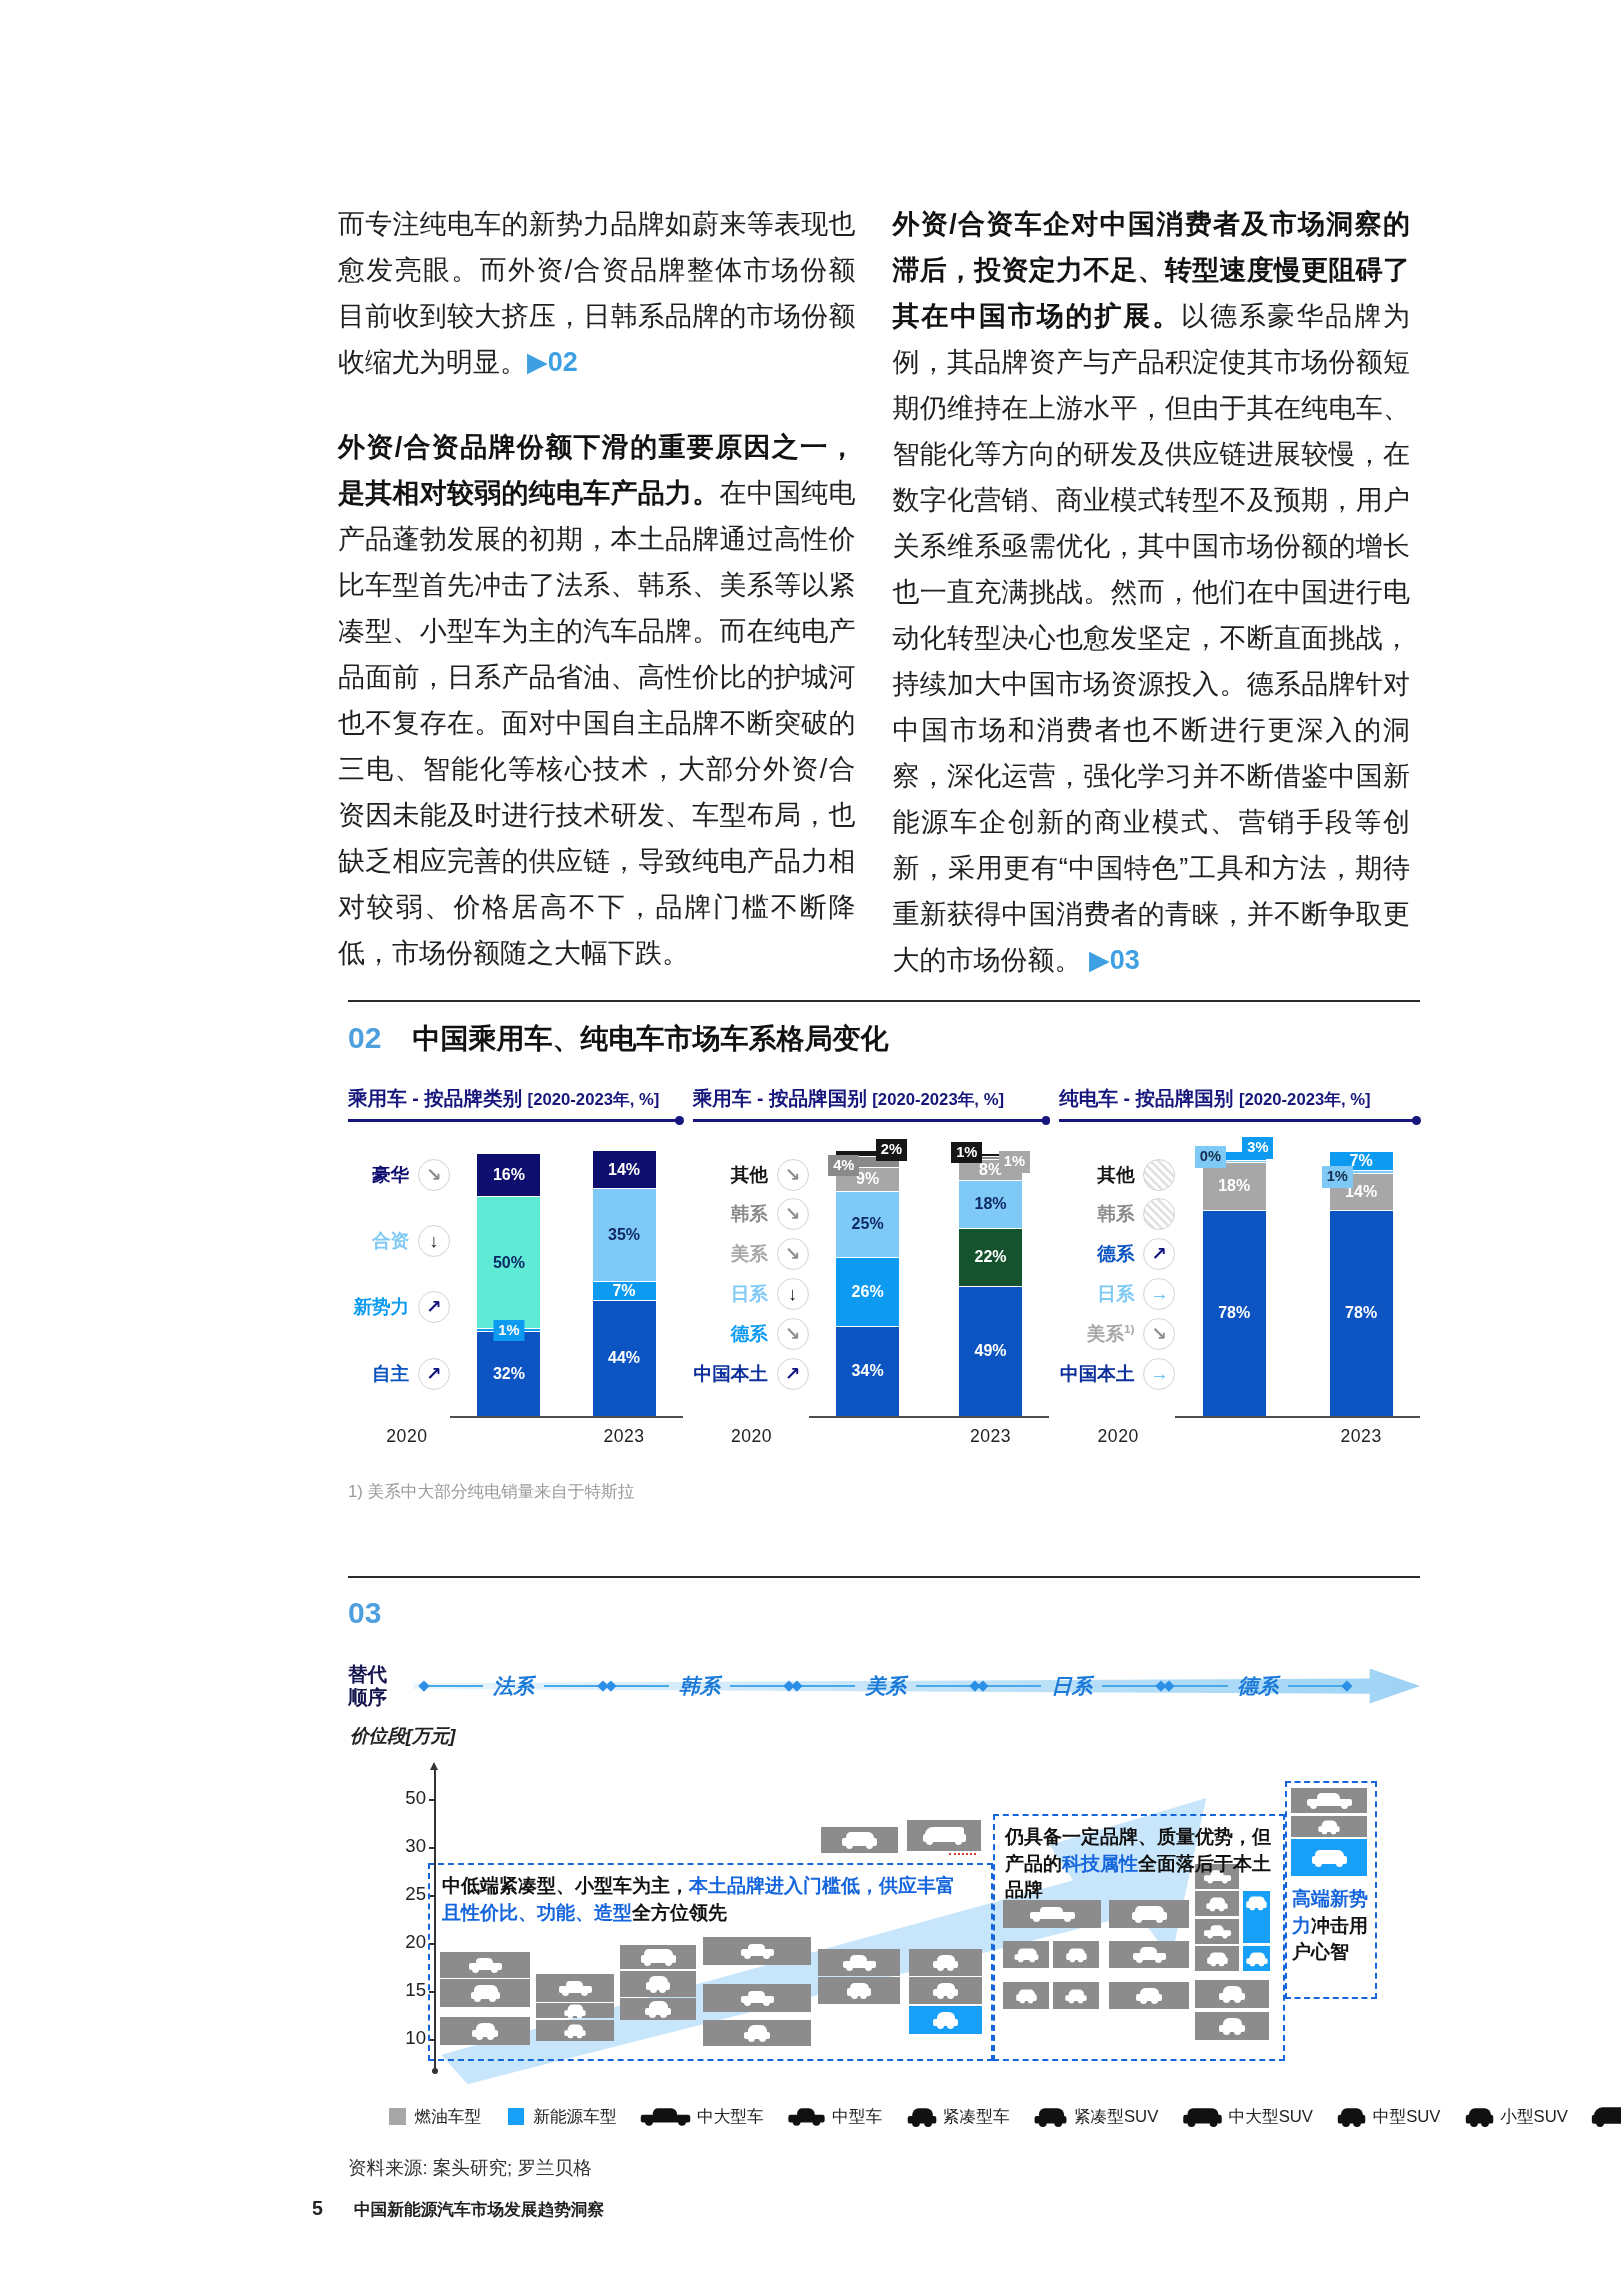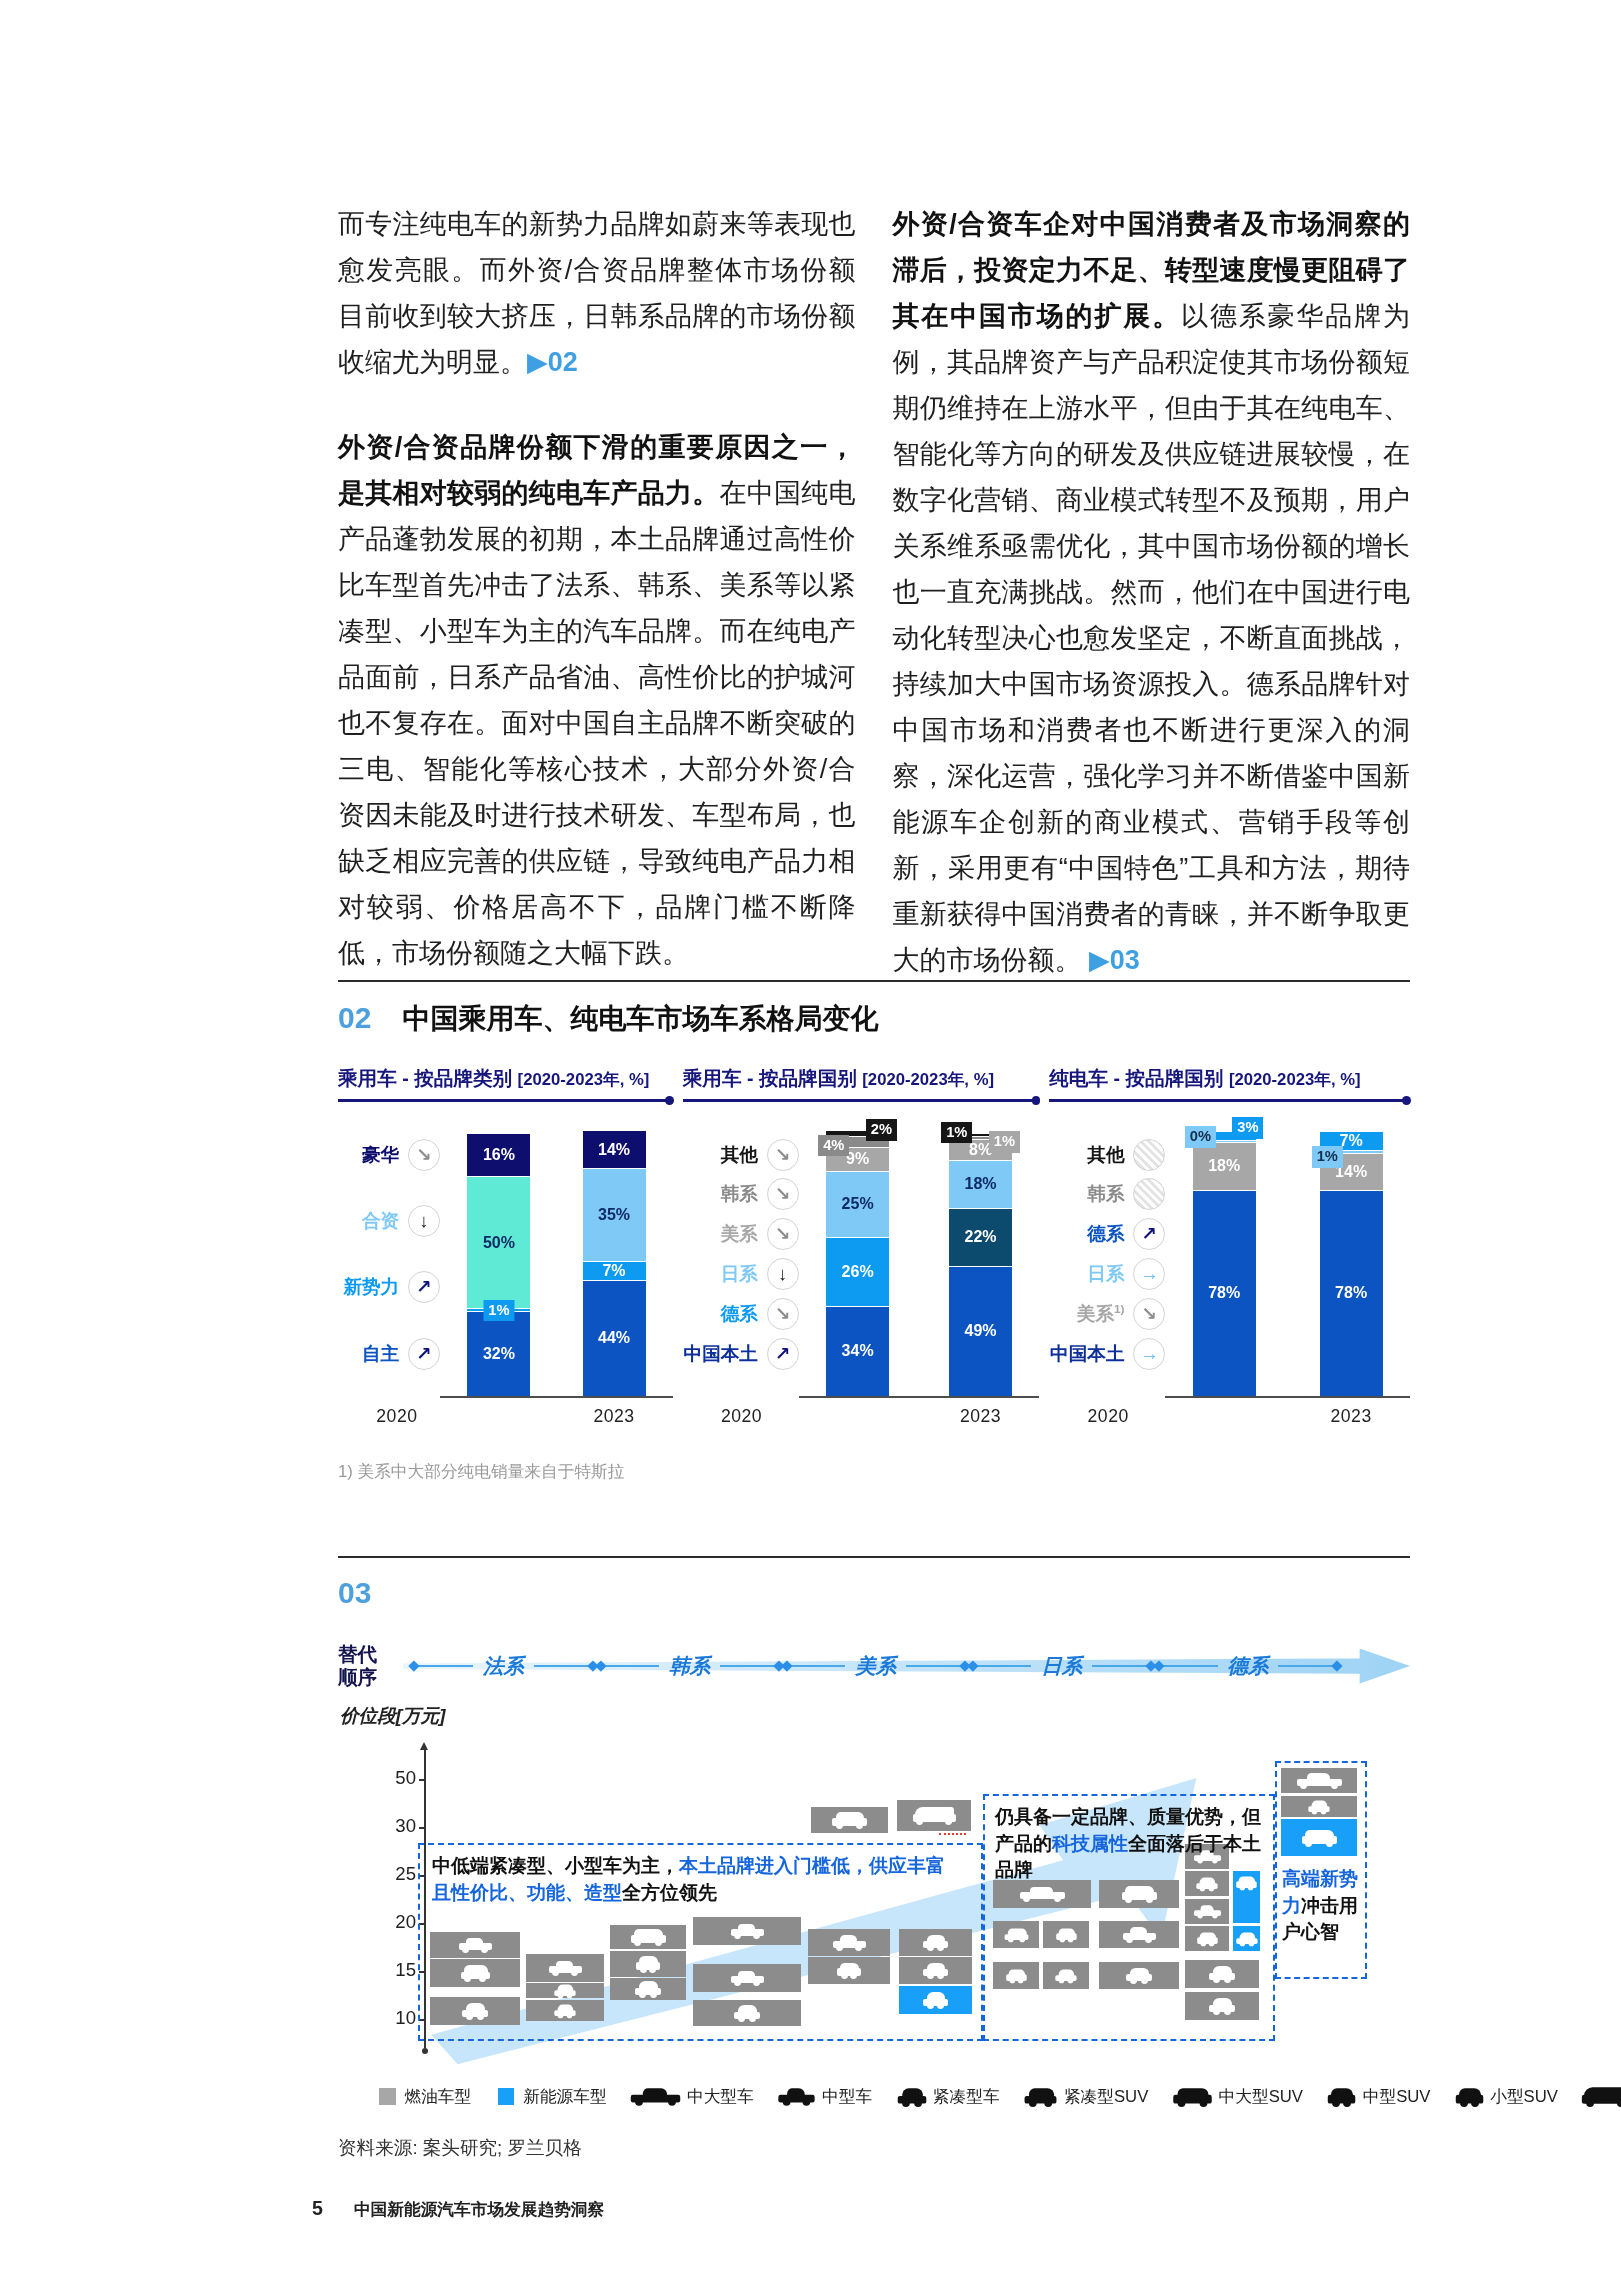--- a/index.html
+++ b/index.html
@@ -6,21 +6,21 @@
   body{width:1621px;height:2293px;position:relative;font-family:"Liberation Sans","DejaVu Sans",sans-serif;color:#1d1d1d;}
   .abs{position:absolute;}
   
   #columns{left:338px;top:201px;width:1072px;display:flex;gap:37px;}
   .tcol{width:518px;font-size:27px;line-height:46px;text-align:justify;color:#1f1f1f;}
   .tcol p{margin:0 0 39px 0;}
   .b{font-weight:bold;color:#121212;}
   .link{color:#3ea0e2;font-weight:bold;}
   .blue{color:#1565dd;}
   
-  .figsec{left:338px;width:1072px;}
+  .figsec{left:348px;width:1072px;margin-top:20px;}
   #fig02{top:980px;}
   #fig03{top:1556px;}
   .toprule{height:0;border-top:2.5px solid #2b2b2b;}
   .fighead{display:flex;align-items:baseline;gap:31px;margin-top:17.6px;}
   .fignum{color:#4d9fde;font-size:30px;font-weight:bold;}
   .figtitle{color:#111;font-size:28px;font-weight:bold;}
   
   #f2-charts{display:flex;margin-top:27.4px;gap:9.8px;}
   .chart{position:relative;}
   .c0{width:337px;}.c1{width:359px;}.c2{width:363px;}
@@ -232,21 +232,21 @@
             <div class="barwrap">
               <div class="barstack">
                 <div class="seg" style="height: 2.6px; background: rgb(22, 22, 22);"></div>
                 <div class="seg" style="height: 2.6px; background: rgb(138, 138, 138);"></div>
                 <div class="seg" style="height: 21px; background: rgb(167, 167, 167);">
                   <span class="seglbl">8%</span>
                 </div>
                 <div class="seg" style="height: 48px; background: rgb(127, 201, 246);">
                   <span class="seglbl dark">18%</span>
                 </div>
-                <div class="seg" style="height: 58px; background: #0c4a6e;">
+                <div class="seg" style="height: 58px; background: #14532d;">
                   <span class="seglbl">22%</span>
                 </div>
                 <div class="seg" style="height: 130px; background: rgb(11, 84, 193);">
                   <span class="seglbl">49%</span>
                 </div>
               </div>
               <span class="chip l" style="background: rgb(22, 22, 22); top: -9px;">1%</span>
               <span class="chip r" style="background: rgb(167, 167, 167); top: 0.7px;">1%</span>
             </div>
           </div>

